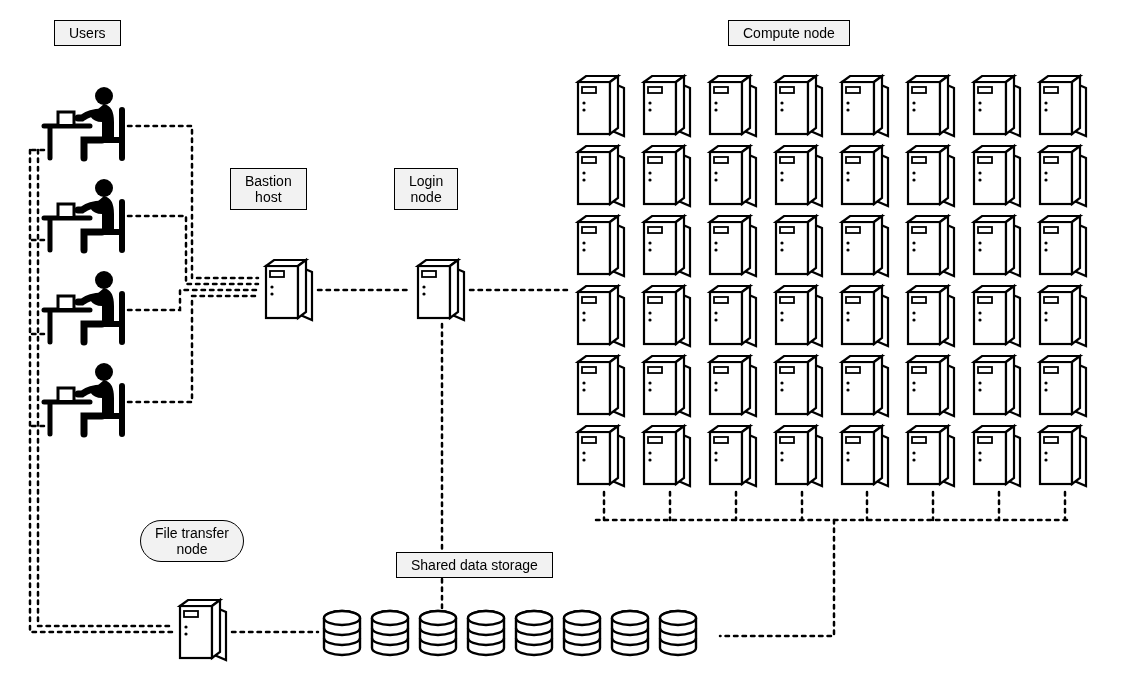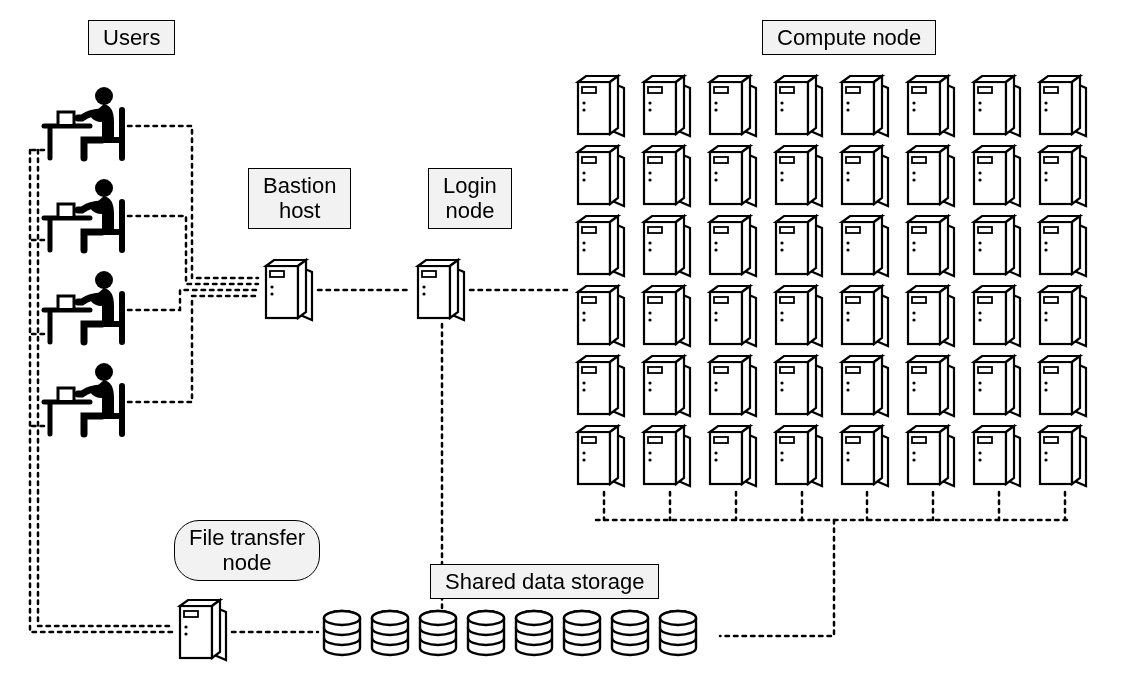--- a/index.html
+++ b/index.html
@@ -3,25 +3,24 @@
 <meta charset="utf-8">
 <style>
   html,body{margin:0;padding:0;}
   body{width:1124px;height:686px;position:relative;background:#fff;font-family:"Helvetica Neue",Arial,sans-serif;}
   svg{position:absolute;left:0;top:0;}
   .label-box{
     position:absolute;
     border:1.8px solid #000;
     background:#f2f2f2;
     padding:4px 14px;
-    font-size:22px;
+    font-size:14px;
     line-height:1.15;
     text-align:center;
     white-space:pre-line;
-    margin-left:34px;
   }
 </style>
 </head>
 <body>
 
 <svg width="1124" height="686" viewBox="0 0 1124 686">
   <defs>
 
     <g id="server">
 
@@ -191,20 +190,20 @@
     <use href="#disk" x="418" y="610"></use>
     <use href="#disk" x="466" y="610"></use>
     <use href="#disk" x="514" y="610"></use>
     <use href="#disk" x="562" y="610"></use>
     <use href="#disk" x="610" y="610"></use>
     <use href="#disk" x="658" y="610"></use>
   </g>
 </svg>
 
 <div class="label-box" style="left:54px;  top:20px;">Users</div>
-<div class="label-box" style="left:214px; top:168px;">Bastion
+<div class="label-box" style="left:230px; top:168px;">Bastion
 host</div>
 <div class="label-box" style="left:394px; top:168px;">Login
 node</div>
 <div class="label-box" style="left:728px; top:20px;">Compute node</div>
 <div class="label-box" style="left:140px; top:520px;border-radius:25px;">File transfer
 node</div>
-<div class="label-box" style="left:396px; top:564px;">Shared data storage</div>
+<div class="label-box" style="left:396px; top:552px;">Shared data storage</div>
 
 </body></html>

